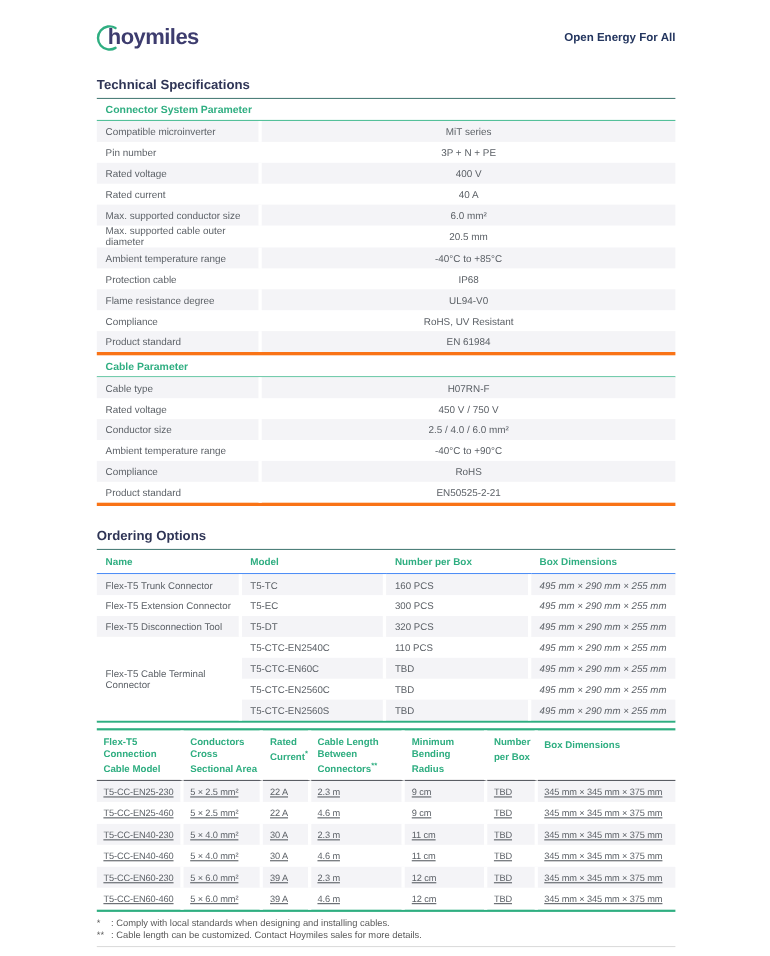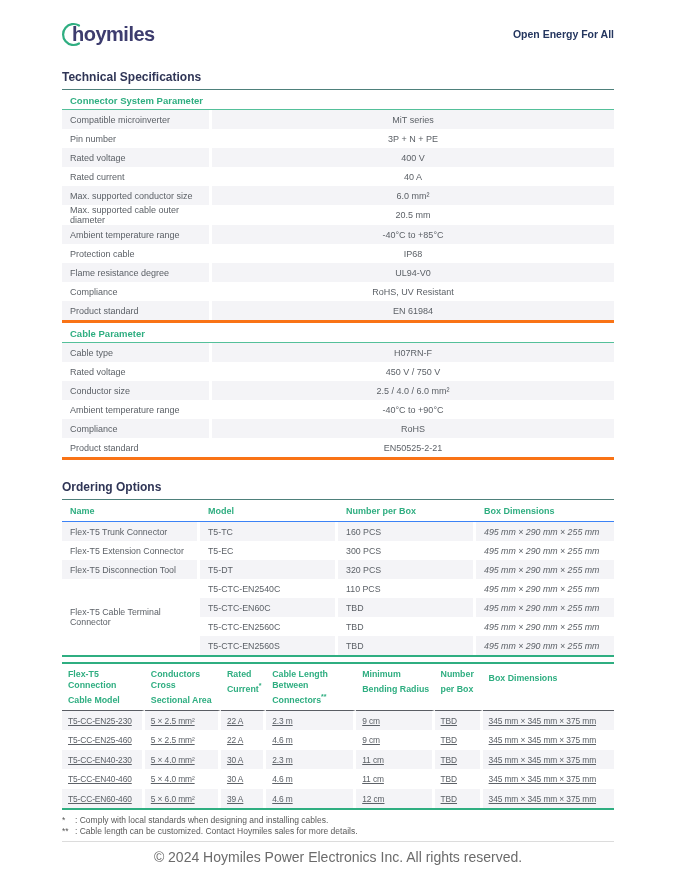--- a/index.html
+++ b/index.html
@@ -1,18 +1,18 @@
 <!DOCTYPE html>
 <html><head>
 <meta charset="utf-8">
 <style>
   * { margin:0; padding:0; box-sizing:border-box; }
   html,body { width:700px; height:869px; background:#ffffff; overflow:hidden;
               font-family:"Liberation Sans", sans-serif; }
-  .page { width:700px; height:869px; padding:20px 86px 0 62px; }
+  .page { width:700px; height:869px; padding:20px 86px 0 88px; }
 
   
   .hdr { display:flex; justify-content:space-between; align-items:center; height:28px; }
   .logo { position:relative; padding-left:10px; }
   .logo-arc { position:absolute; left:-4px; top:-2px; }
   .logo-text { font-size:20px; font-weight:bold; color:#3d3c6e; letter-spacing:-0.5px; }
   .tagline { font-size:10.5px; font-weight:bold; color:#24365f; }
 
   
   .h1 { font-size:12px; font-weight:bold; color:#2f3556; padding-bottom:5px;
@@ -266,20 +266,29 @@
       <tr>
         <td>T5-CC-EN40-460</td>
         <td>5 × 4.0 mm²</td>
         <td>30 A</td>
         <td>4.6 m</td>
         <td>11 cm</td>
         <td>TBD</td>
         <td>345 mm × 345 mm × 375 mm</td>
       </tr>
       <tr>
+        <td>T5-CC-EN60-230</td>
+        <td>5 × 6.0 mm²</td>
+        <td>39 A</td>
+        <td>2.3 m</td>
+        <td>12 cm</td>
+        <td>TBD</td>
+        <td>345 mm × 345 mm × 375 mm</td>
+      </tr>
+      <tr>
         <td>T5-CC-EN60-460</td>
         <td>5 × 6.0 mm²</td>
         <td>39 A</td>
         <td>4.6 m</td>
         <td>12 cm</td>
         <td>TBD</td>
         <td>345 mm × 345 mm × 375 mm</td>
       </tr>
     </tbody>
   </table>

